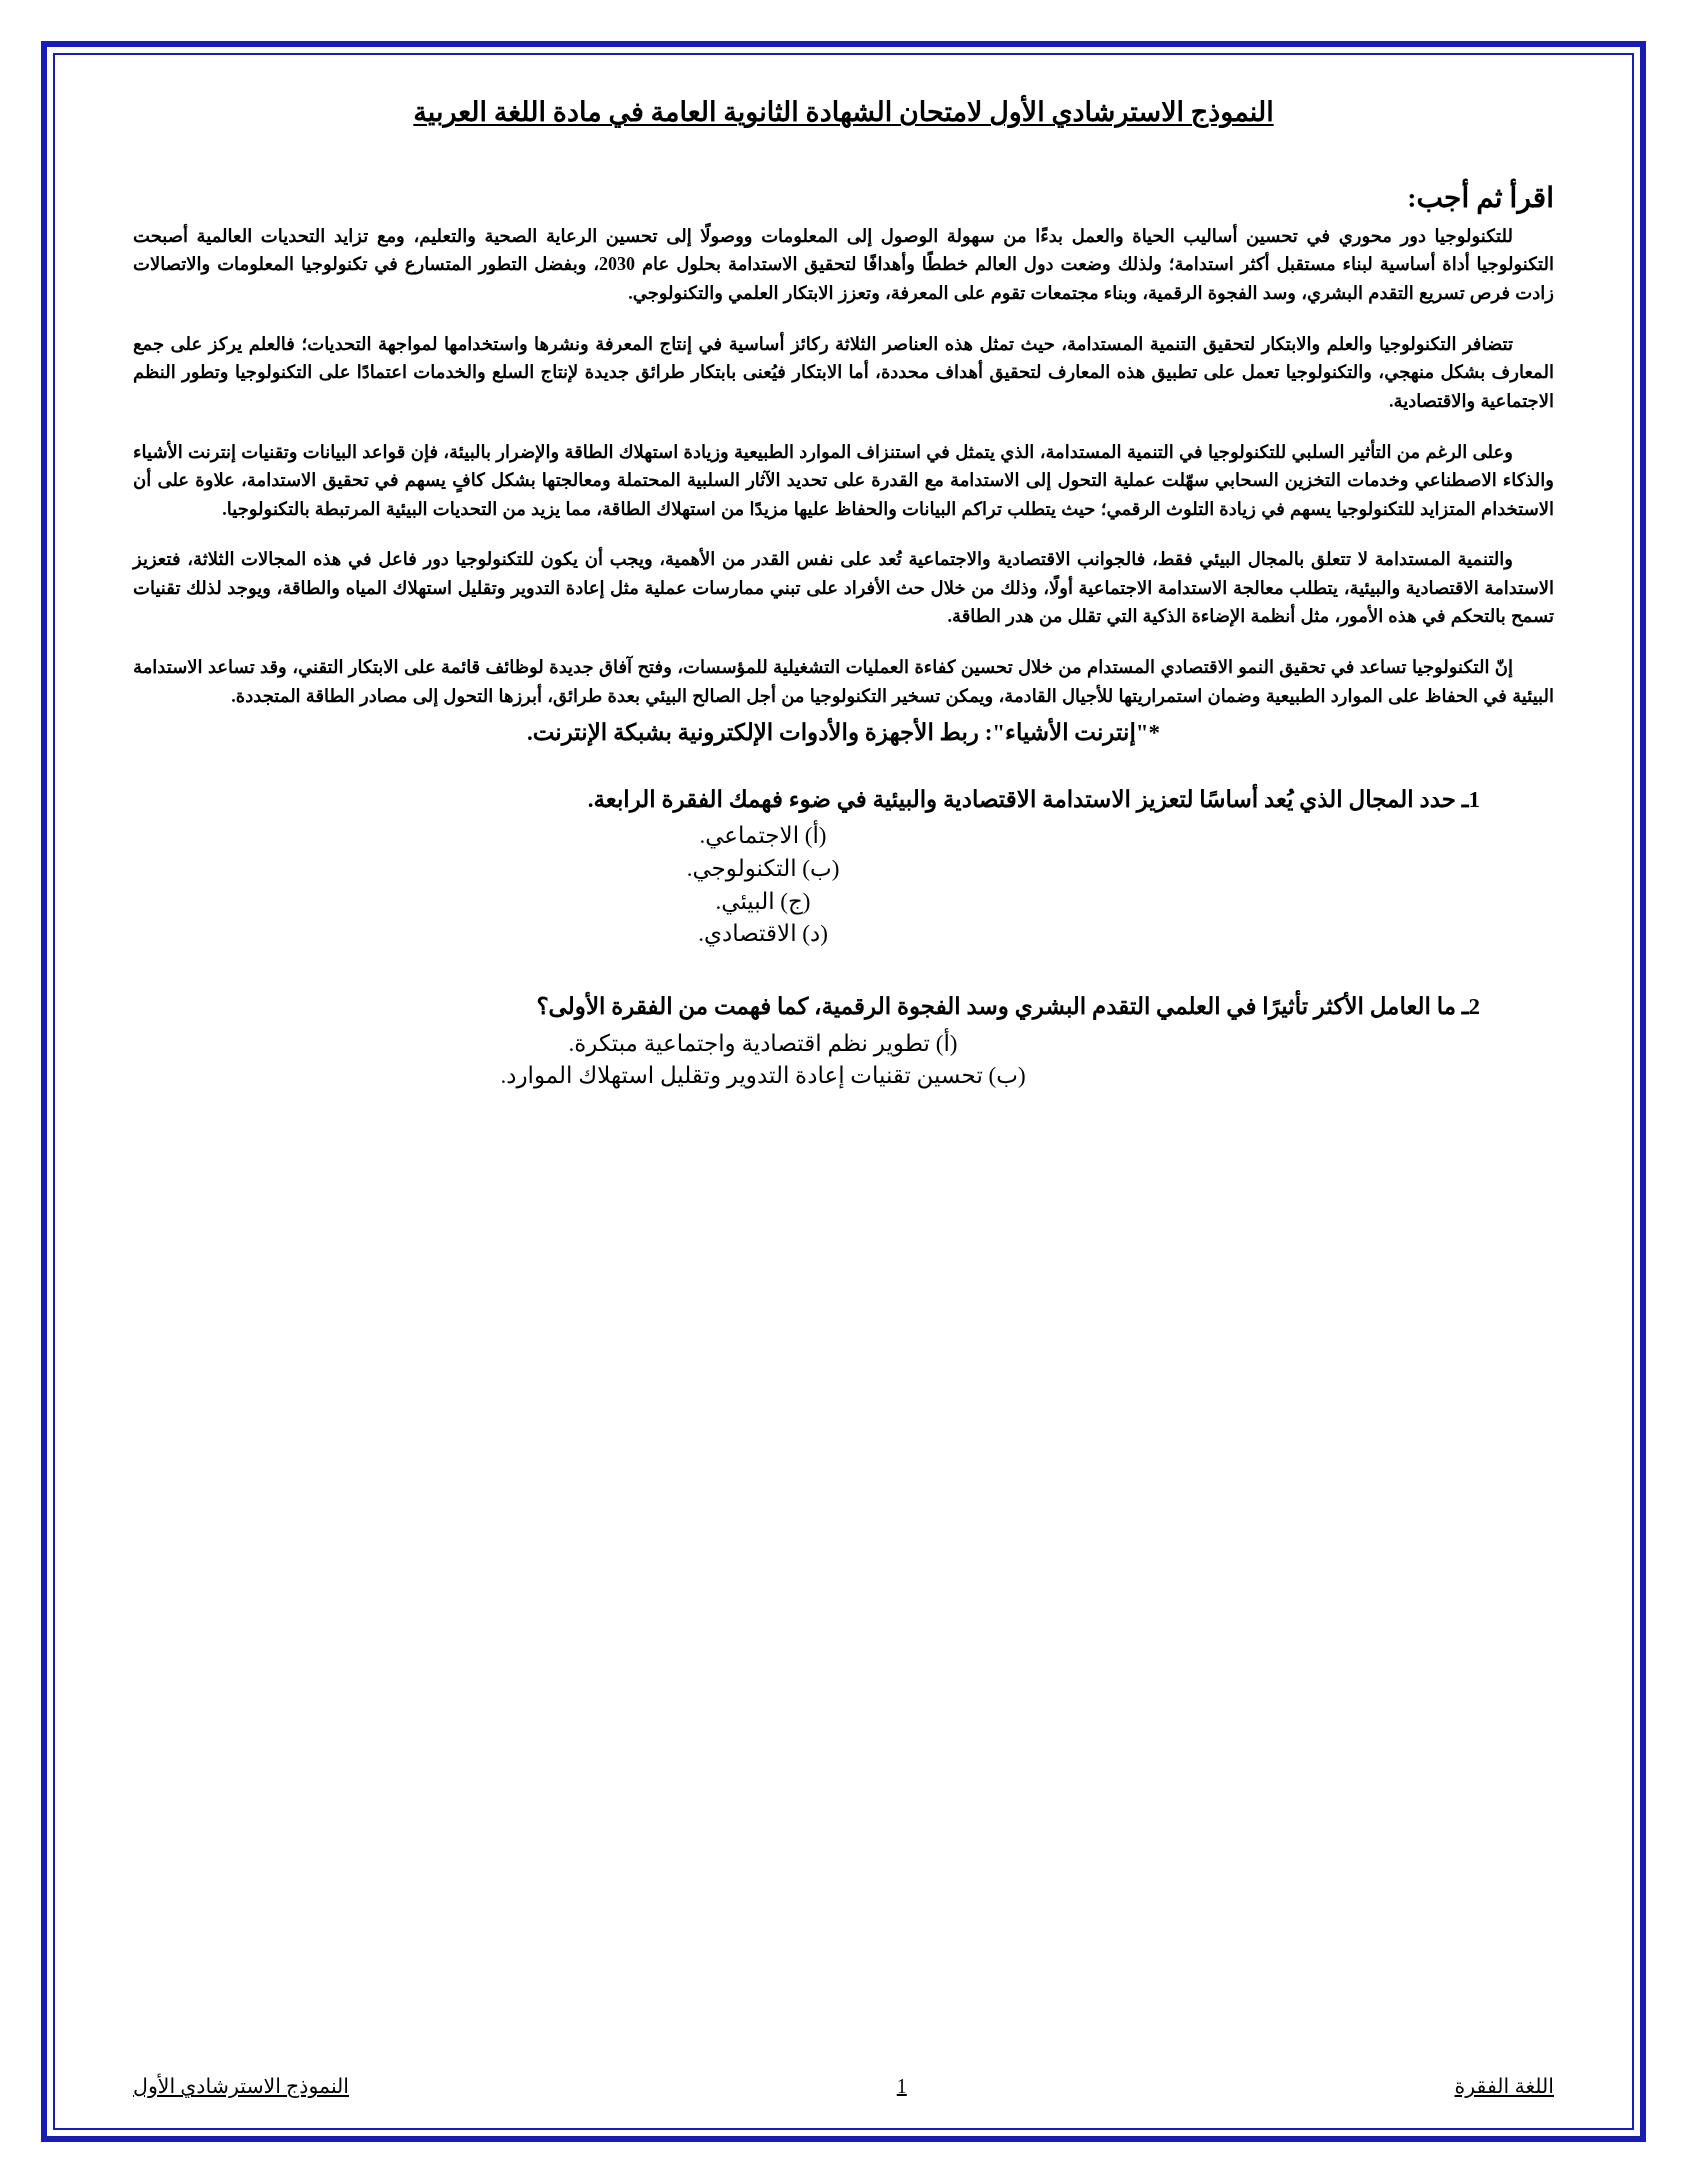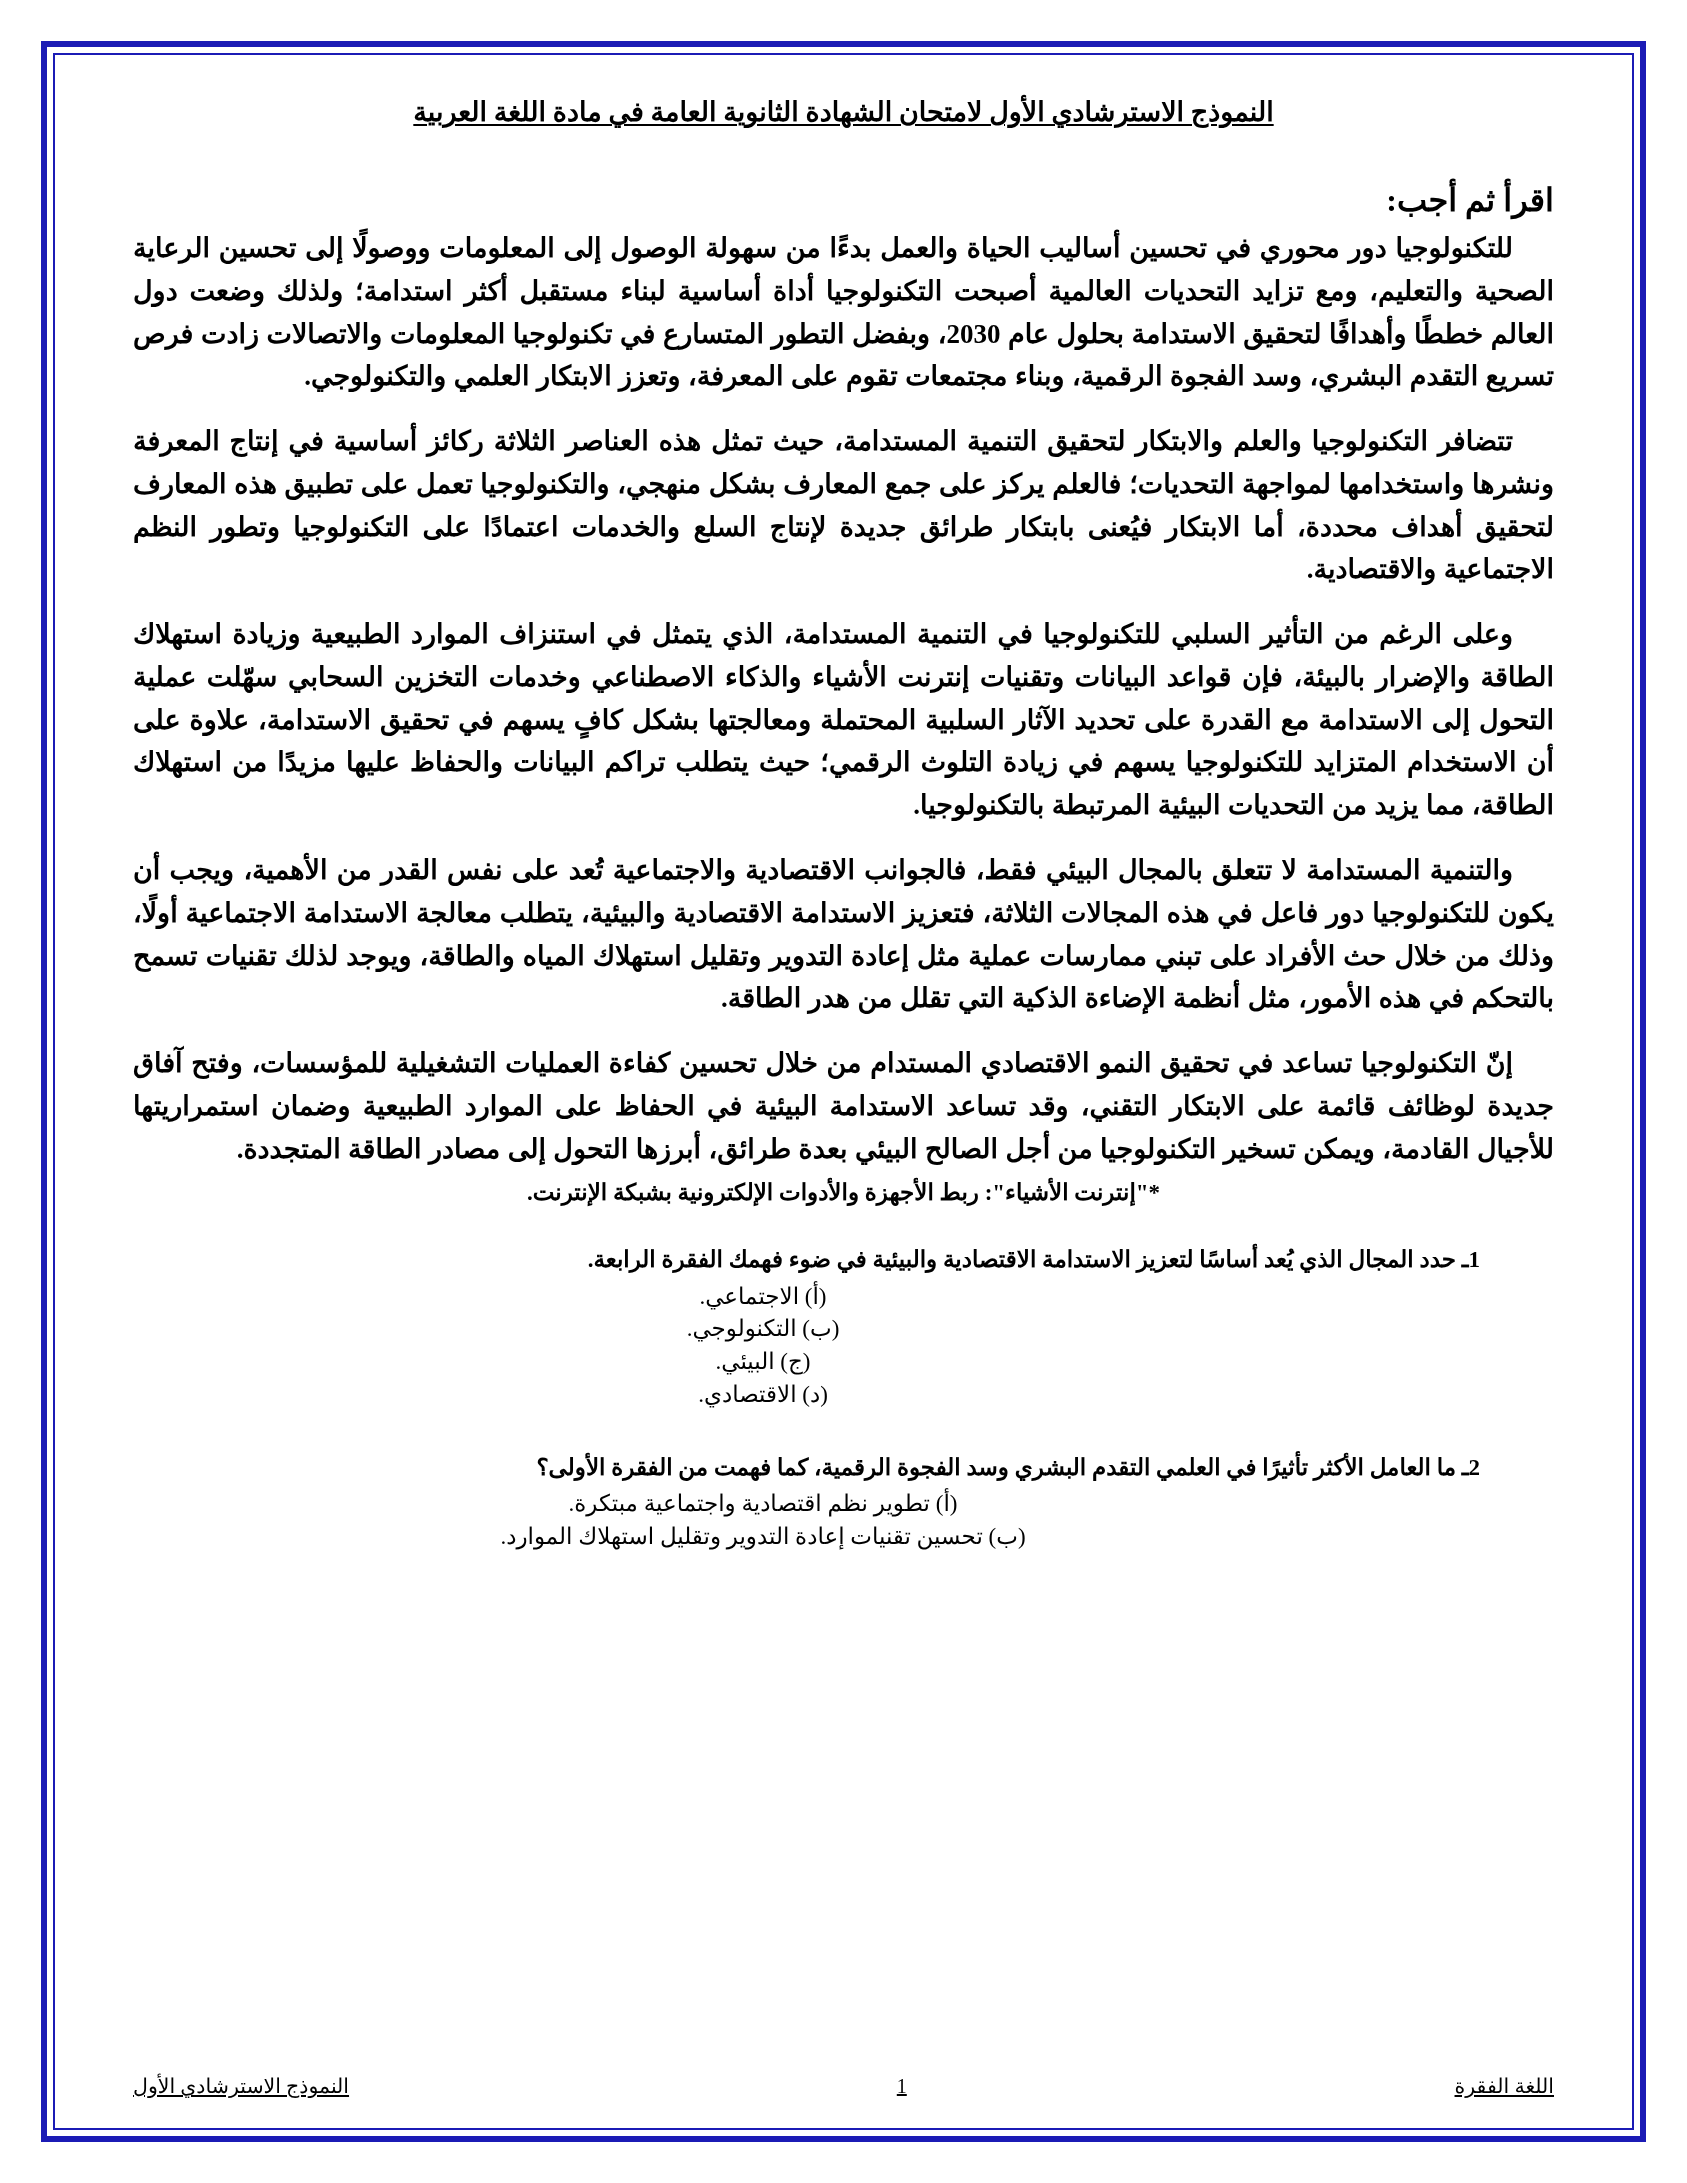--- a/index.html
+++ b/index.html
@@ -61,30 +61,30 @@
   .doc-title .u {
     text-decoration: underline;
     text-underline-offset: 3.3px;
     text-decoration-thickness: 2px;
   }
 
   
   .instruction {
     margin-top: 49px;
     font-weight: bold;
-    font-size: 32px;
+    font-size: 28px;
     text-align: right;
     line-height: 1.3;
   }
 
   
   .passage { margin-top: 5.3px; }
   .para {
     font-weight: bold;
-    font-size: 27px;
+    font-size: 18px;
     line-height: 1.58;
     text-align: justify;
     text-align-last: right;
     text-indent: 41px;
     margin: 0 0 22.5px 0;
     word-spacing: 0.7px;
   }
   .para:last-child { margin-bottom: 0; }
 
   .footnote {

